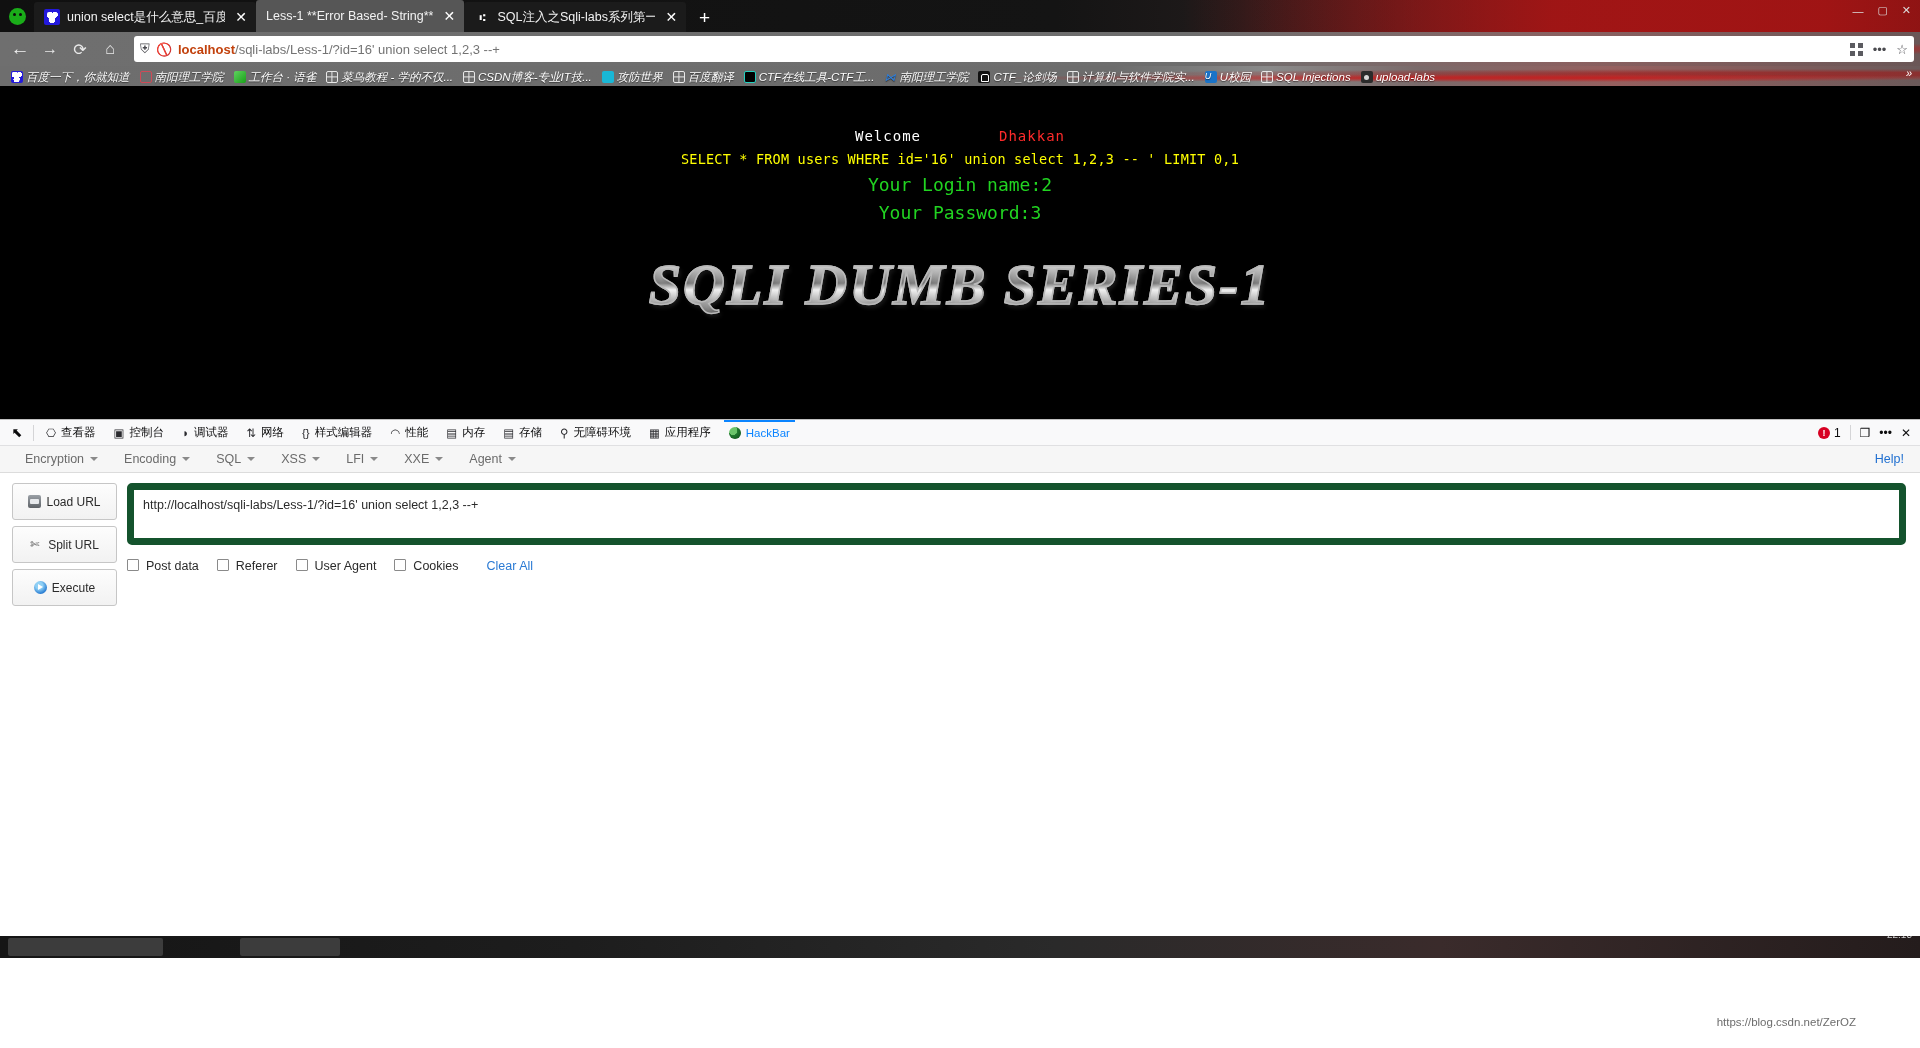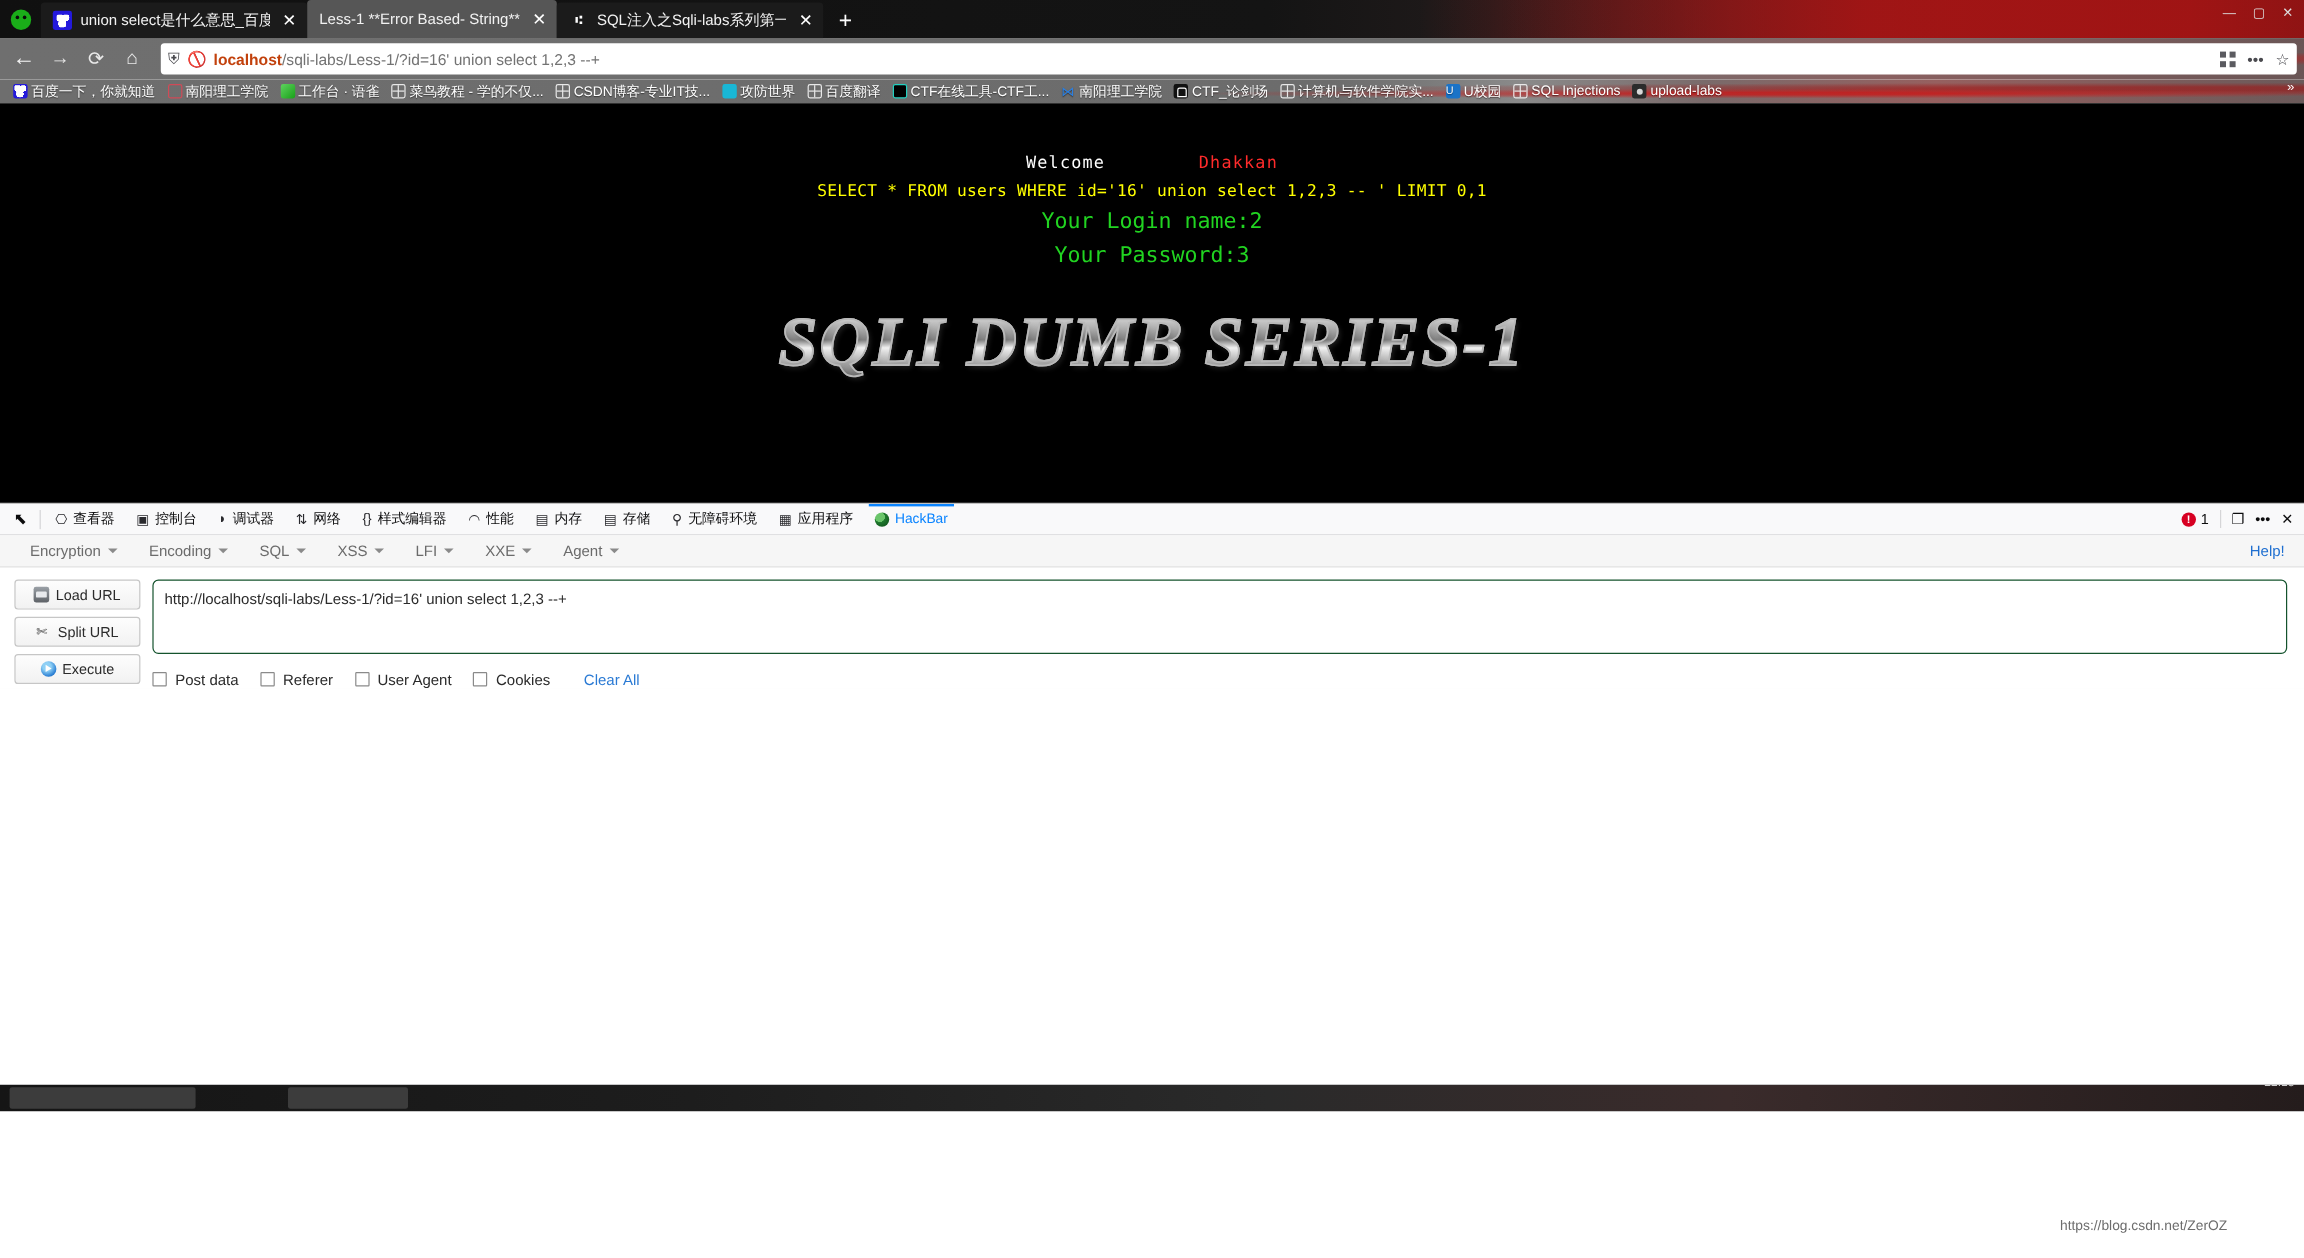--- a/index.html
+++ b/index.html
@@ -156,25 +156,26 @@
     background:
       linear-gradient(#5b5b60,#5b5b60) 0 0/5px 5px no-repeat,
       linear-gradient(#5b5b60,#5b5b60) 8px 0/5px 5px no-repeat,
       linear-gradient(#5b5b60,#5b5b60) 0 8px/5px 5px no-repeat,
       linear-gradient(#5b5b60,#5b5b60) 8px 8px/5px 5px no-repeat;
   }
 
   
   .bookmarks {
     height: 20px;
-    display: flex; align-items: center;
+    display: flex; align-items: flex-end;
     position: relative;
     overflow: hidden;
     padding-left: 6px;
     gap: 0px;
+    font-style: italic;
   }
   .bookmarks-bg {
     position: absolute; inset: 0;
     background:
       radial-gradient(ellipse at 78% 60%, rgba(200,25,25,.8) 0 6%, rgba(0,0,0,0) 24%),
       radial-gradient(ellipse at 96% 40%, rgba(160,20,20,.6) 0 9%, rgba(0,0,0,0) 30%),
       linear-gradient(90deg,#6e6e6e 0%, #6c6c6c 58%, #8a8a8a 66%, #7a6a6a 74%, #96605f 84%, #6b5a5a 100%);
   }
   .bm {
     position: relative;
@@ -313,39 +314,39 @@
     color:#6b6b6b;
     gap: 0;
   }
   .hb-menu { padding: 0 13px; display:flex; align-items:center; gap:6px; }
   .caret { border-left:4px solid transparent; border-right:4px solid transparent; border-top:4px solid #8a8a8a; display:inline-block; }
   .hb-help { margin-left:auto; padding-right: 16px; color:#1f6fd0; font-size:12.5px; }
 
   .hb-body { padding: 10px 0 0 12px; display:flex; gap: 10px; background:#fff; }
   .hb-left { display:flex; flex-direction:column; gap: 6px; width: 105px; }
   .hb-btn {
-    height: 25px;
+    height: 37px;
     border: 1px solid #c6c6c6;
     border-radius: 3px;
     background: linear-gradient(#fdfdfd,#f2f2f2);
     display:flex; align-items:center; justify-content:center; gap:5px;
     font-size: 12px; color:#2b2b2b;
   }
   .hb-btn .bico { width:13px;height:13px;display:inline-block; }
   .ico-load { background: linear-gradient(#9aa0a6,#5f6368); border-radius:2px; position:relative; }
   .ico-load:after{content:"";position:absolute;left:2px;top:4px;width:9px;height:5px;background:#e8eaed;border-radius:1px;}
   .ico-split { background:transparent; color:#4a4a4a; font-size: 11px; display:flex;align-items:center;justify-content:center;}
   .ico-exec { border-radius:50%; background: radial-gradient(circle at 40% 35%, #8fd0f5 0 30%, #2b7fd4 70%, #17548f 100%); position:relative;}
   .ico-exec:after{content:"";position:absolute;left:4.5px;top:3px;border-left:5px solid #fff;border-top:3.5px solid transparent;border-bottom:3.5px solid transparent;}
 
   .hb-right { flex: 1 1 auto; padding-right: 14px; }
   .hb-textarea {
     width: 100%;
     height: 62px;
-    border: 1px solid #14532d;
+    border: 7px solid #14532d;
     border-radius: 5px;
     padding: 7px 9px;
     font-size: 12.5px;
     color: #2b2b2b;
     resize: none;
     font-family: "Liberation Sans", sans-serif;
     background: #fff;
     outline: none;
     line-height: 1.4;
   }

